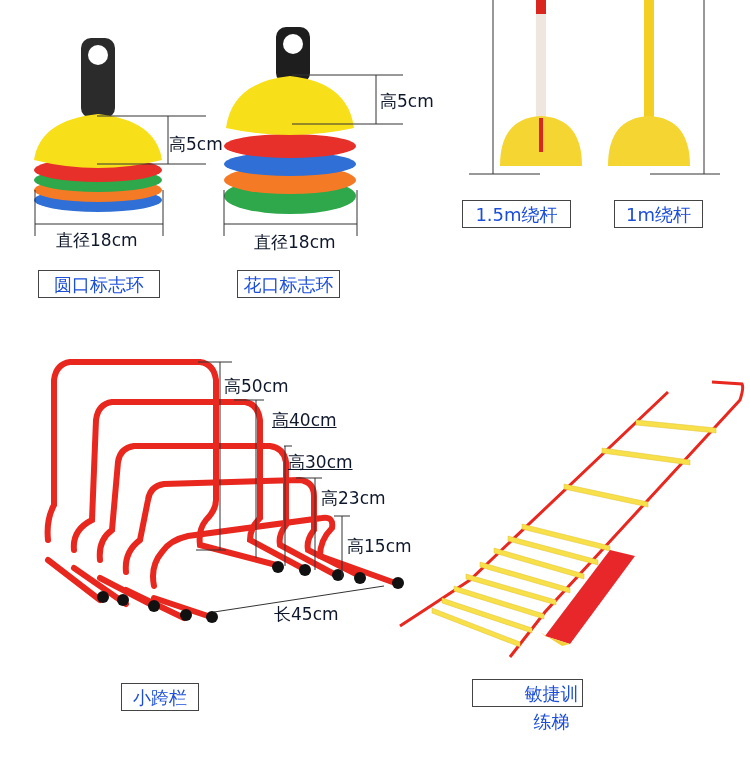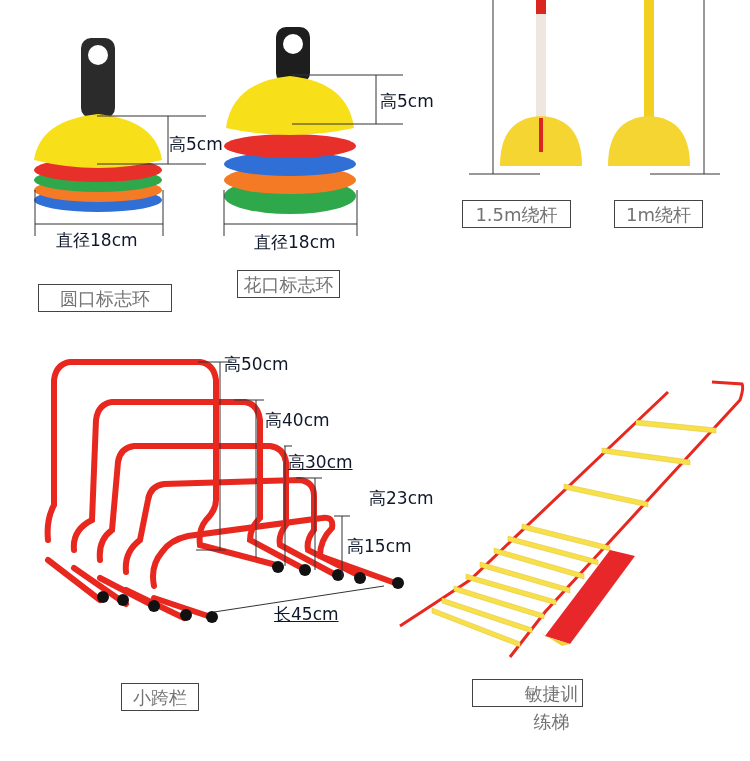--- a/index.html
+++ b/index.html
@@ -1,19 +1,19 @@
 <!DOCTYPE html>
 <html><head>
 <meta charset="utf-8">
 <style>
   html, body { margin:0; padding:0; background:#fff; }
   body { width:750px; height:761px; position:relative; overflow:hidden;
          font-family:"DejaVu Sans", "Liberation Sans", sans-serif; color:#222; }
   .lbl { position:absolute; border:1px solid #444; background:#fff; font-size:18px;
-         line-height:28px; height:28px; text-align:center; color:#737373; box-sizing:border-box; }
+         line-height:28px; height:28px; text-align:center; color:#1d4ed8; box-sizing:border-box; }
   .dim { position:absolute; font-size:17px; color:#0f172a; white-space:nowrap; line-height:20px; }
   svg { position:absolute; left:0; top:0; }
 </style>
 </head>
 <body>
 
 <svg width="750" height="761">
 
   <g>
     <rect x="81" y="38" width="34" height="80" rx="10" fill="#2b2b2b"></rect>
@@ -121,25 +121,25 @@
     <polygon points="545,636 610,550 635,556 570,644" fill="#e8272a"></polygon>
     <polygon points="540,632 545,636 570,644 562,646" fill="#f2d23a"></polygon>
   </g>
 </svg>
 
 <div class="dim" style="left:169px;top:134px;">高5cm</div>
 <div class="dim" style="left:56px;top:230px;">直径18cm</div>
 <div class="dim" style="left:380px;top:91px;">高5cm</div>
 <div class="dim" style="left:254px;top:232px;">直径18cm</div>
 
-<div class="dim" style="left:224px;top:354px;">高50cm</div>
-<div class="dim" style="left:265px;top:410px;">高40cm</div>
+<div class="dim" style="left:224px;top:376px;">高50cm</div>
+<div class="dim" style="left:272px;top:410px;text-decoration:underline;">高40cm</div>
 <div class="dim" style="left:288px;top:452px;text-decoration:underline;">高30cm</div>
-<div class="dim" style="left:321px;top:488px;margin-left:48px;">高23cm</div>
+<div class="dim" style="left:321px;top:488px;">高23cm</div>
 <div class="dim" style="left:347px;top:536px;">高15cm</div>
-<div class="dim" style="left:274px;top:604px;text-decoration:underline;">长45cm</div>
+<div class="dim" style="left:274px;top:604px;">长45cm</div>
 
-<div class="lbl" style="left:38px;top:284px;width:134px;">圆口标志环</div>
+<div class="lbl" style="left:38px;top:270px;width:122px;">圆口标志环</div>
 <div class="lbl" style="left:237px;top:270px;width:103px;">花口标志环</div>
 <div class="lbl" style="left:462px;top:200px;width:109px;">1.5m绕杆</div>
 <div class="lbl" style="left:614px;top:200px;width:89px;text-align:center;">1m绕杆</div>
 <div class="lbl" style="left:121px;top:683px;width:78px;">小跨栏</div>
 <div class="lbl" style="left:472px;top:679px;width:111px;padding-left:48px;">敏捷训练梯</div>
 
 </body></html>

